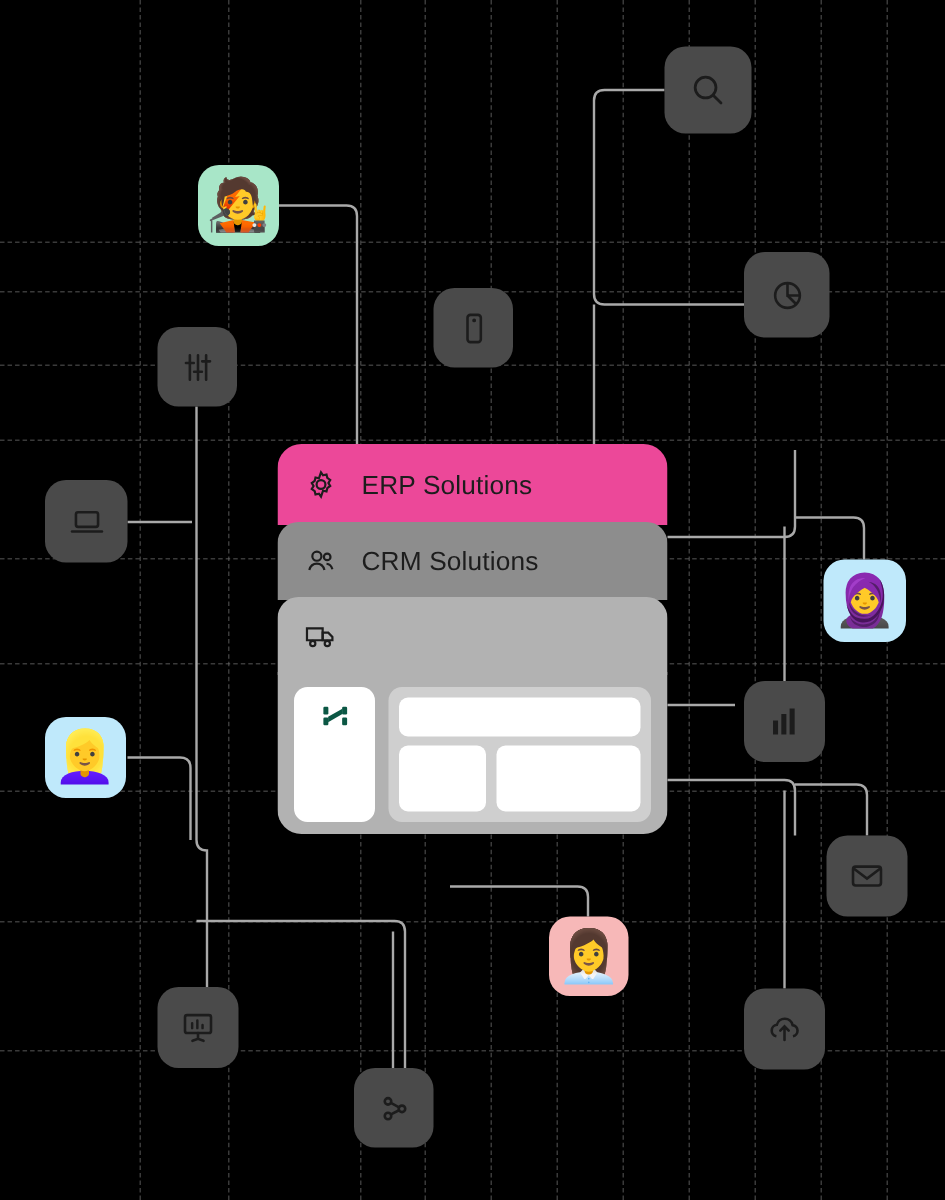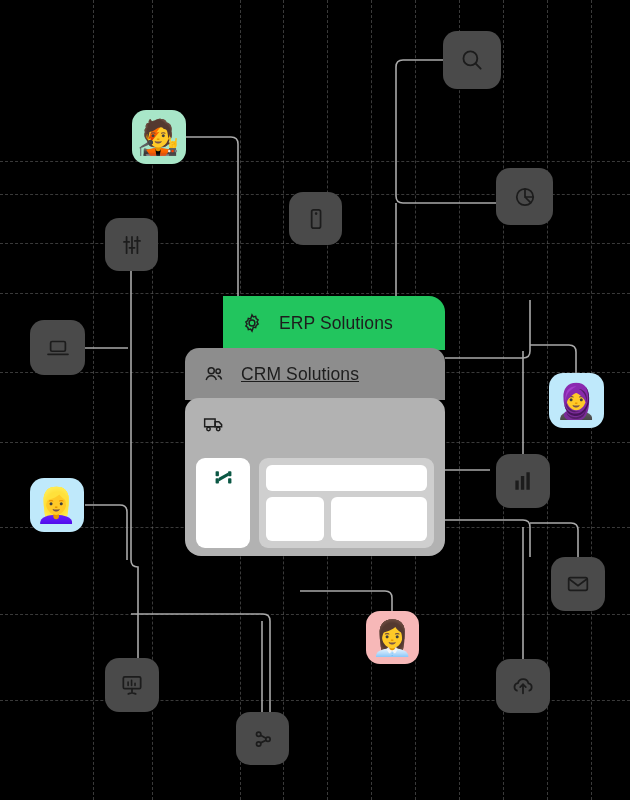--- a/index.html
+++ b/index.html
@@ -62,22 +62,22 @@
     height: 52px;
     padding-left: 18px;
     gap: 16px;
     color: #1d1d1d;
     font-size: 17.5px;
     letter-spacing: .1px;
   }
   .menu-row .m-icon { width: 22px; height: 22px; flex: none; }
   .menu-row .m-icon svg * { stroke: #1d1d1d; }
 
-  #row-erp { background: #22c55e; height: 54px; margin-left: 38px; }
-  #row-crm { background: #8d8d8d; height: 52px; border-radius: 14px 14px 0 0; margin-top: -2px; text-decoration: underline; }
+  #row-erp { background: #ec4899; height: 54px; }
+  #row-crm { background: #8d8d8d; height: 52px; border-radius: 14px 14px 0 0; margin-top: -2px; }
   #row-scm { background: #b2b2b2; height: 52px; border-radius: 14px 14px 0 0; margin-top: -2px; }
   #row-erp .menu-label, #row-crm .menu-label { color: #1d1d1d; }
 
   
   #preview {
     position: absolute;
     left: 0; top: 152px; width: 260px; height: 108px;
     background: #b2b2b2;
     padding: 10px 11px 8px 11px;
     display: flex; gap: 9px;

